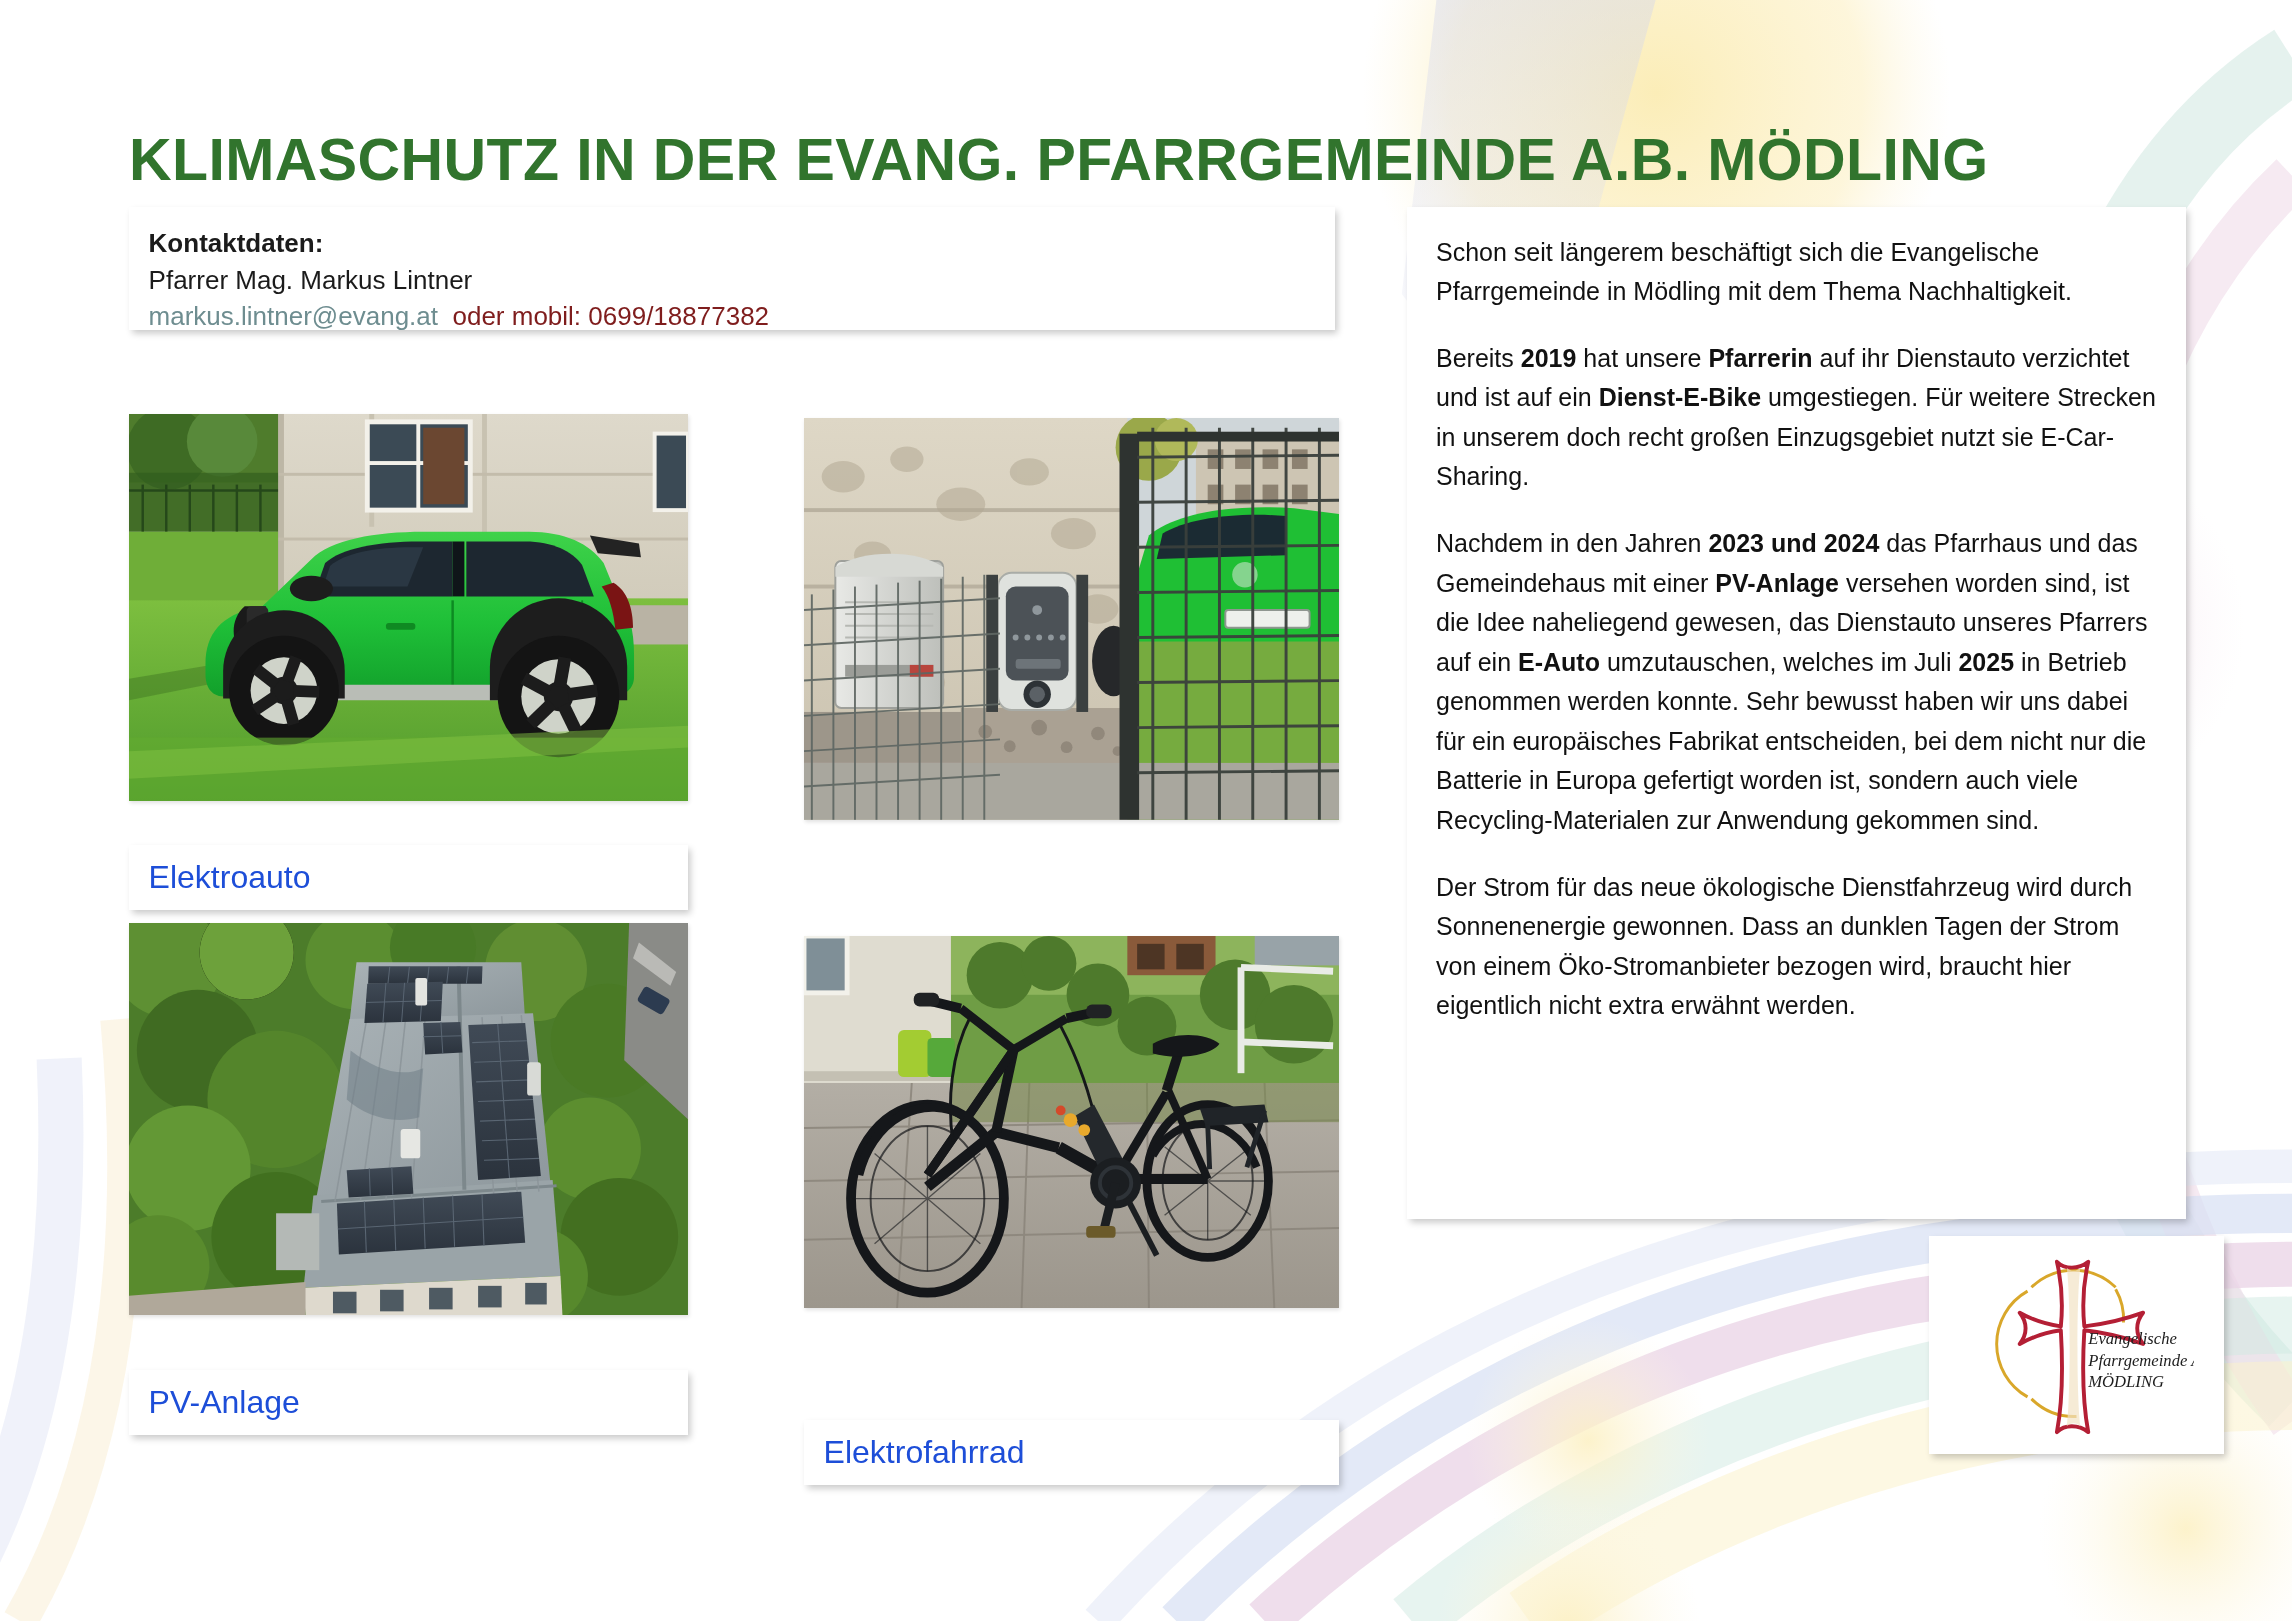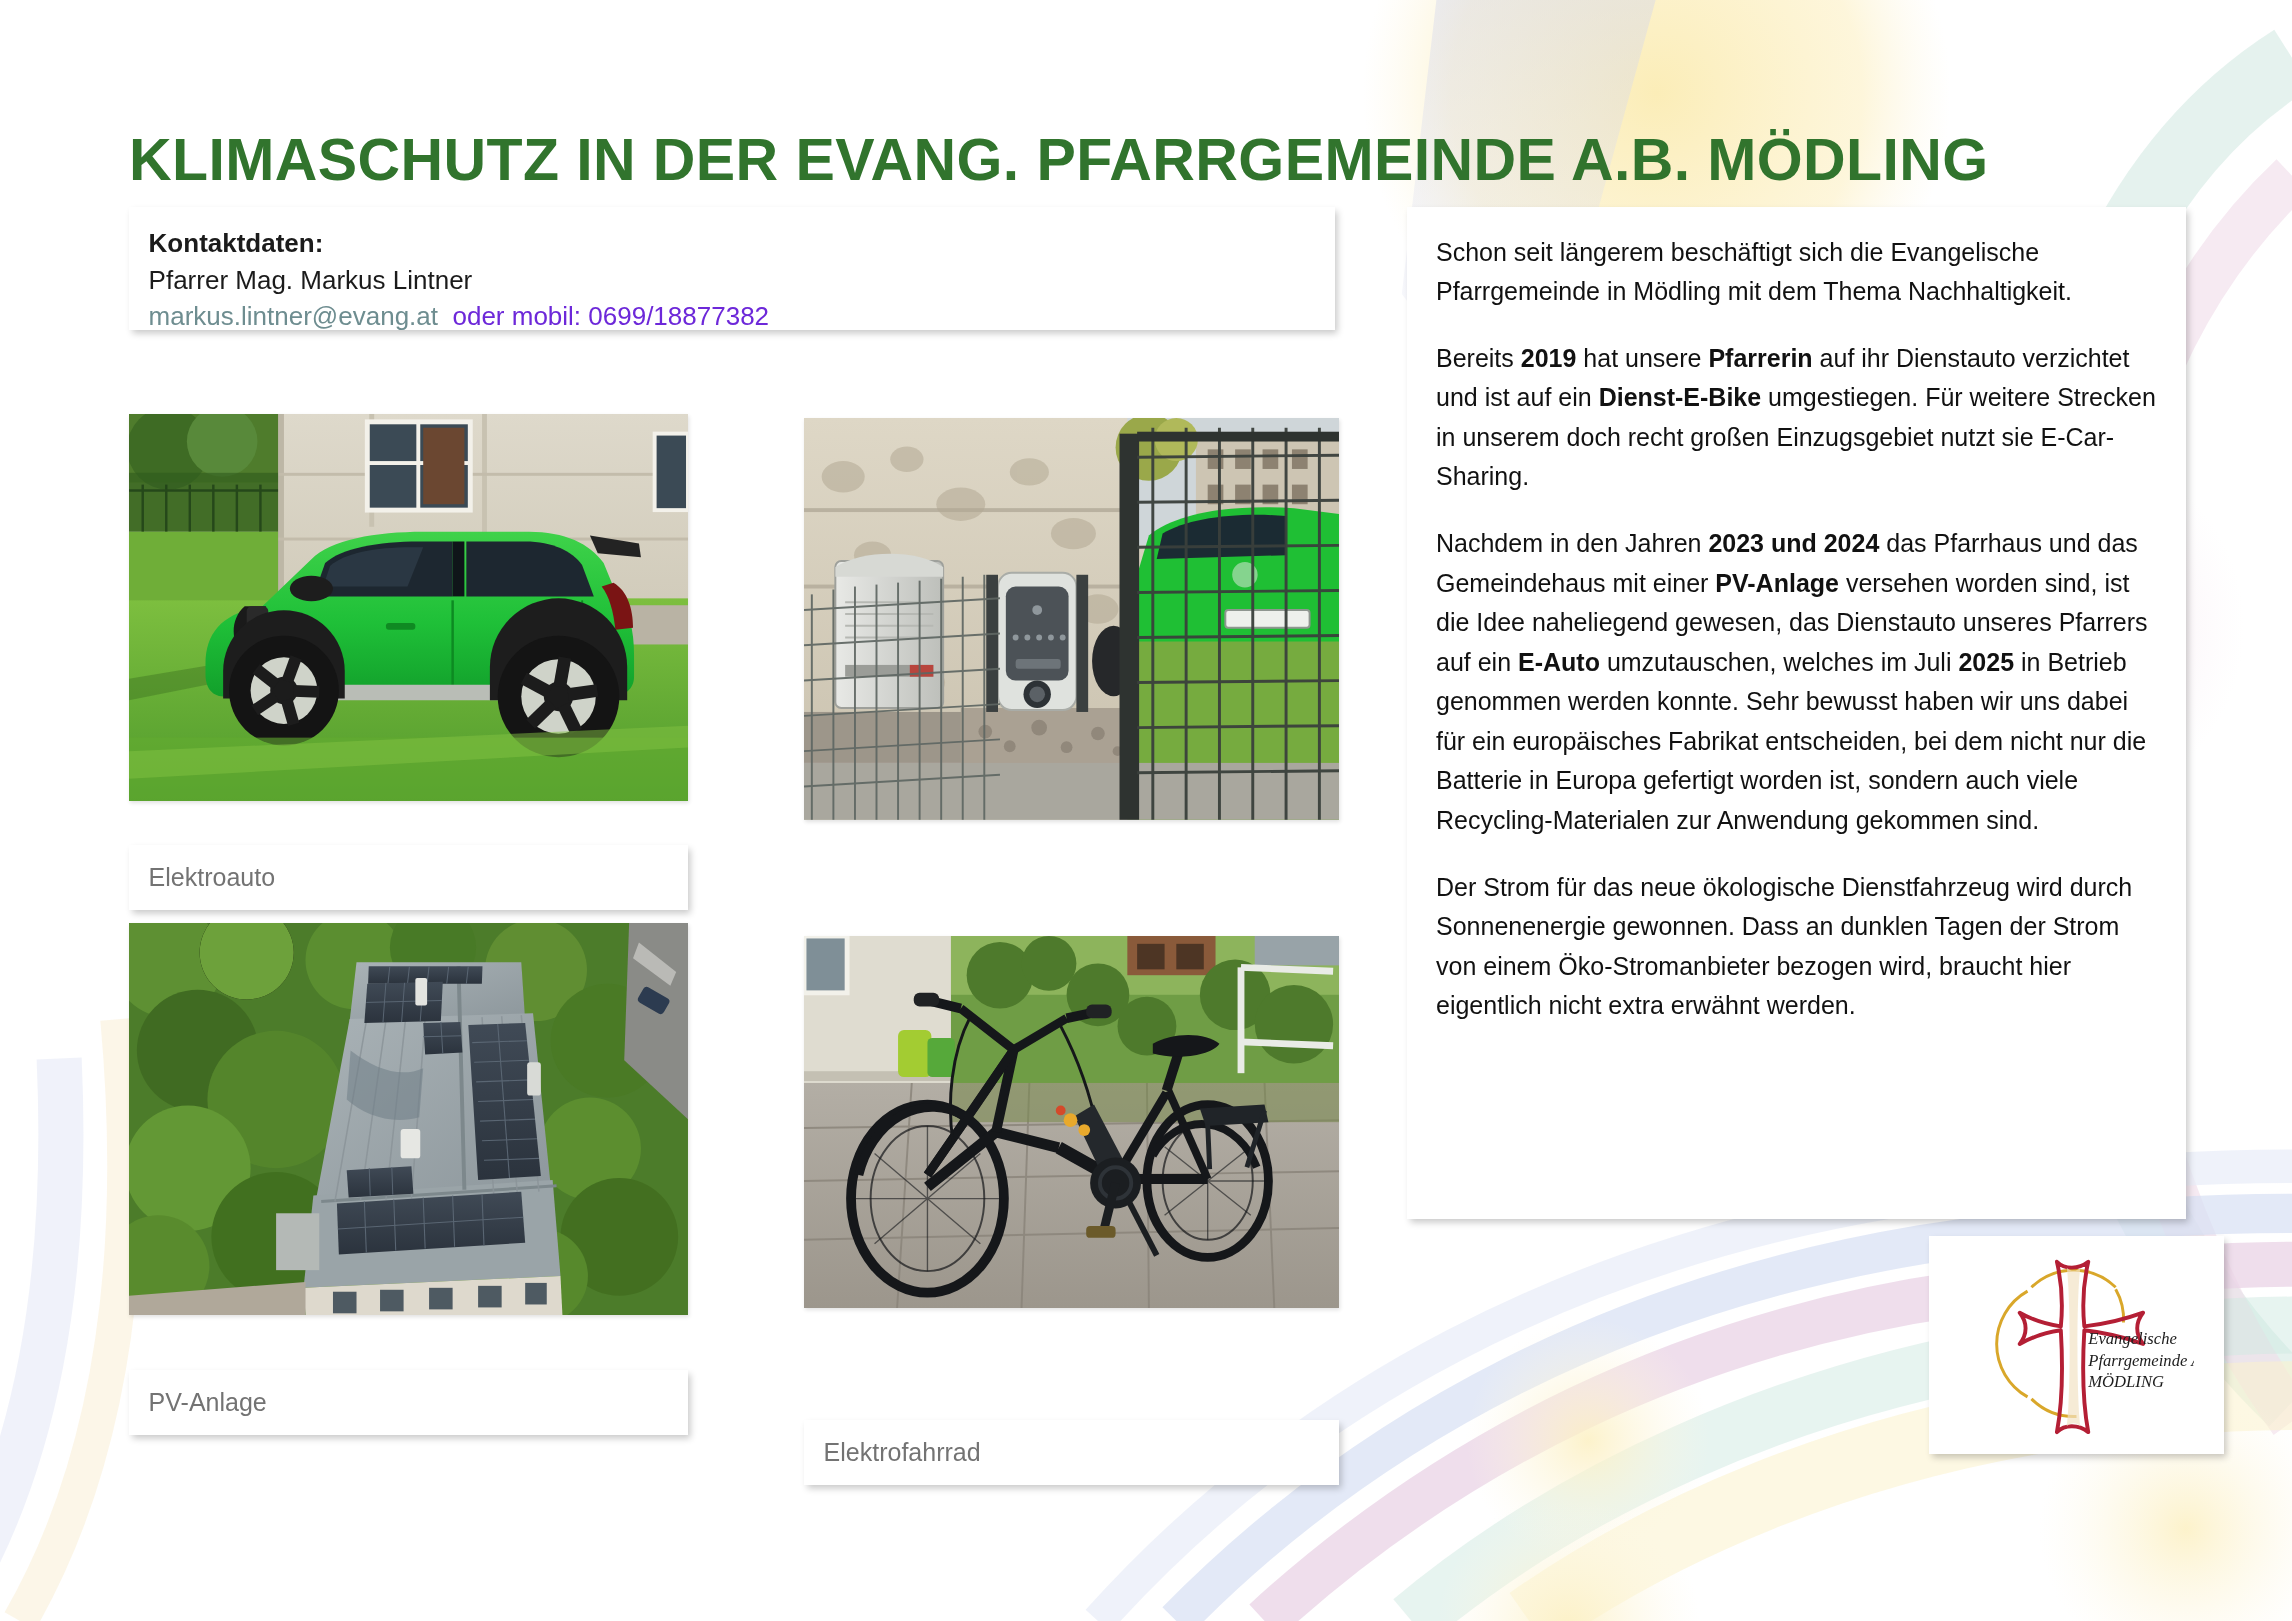--- a/index.html
+++ b/index.html
@@ -56,40 +56,40 @@
   }
   .contact-inner {
     padding: 17.6px 0 0 19.6px;
     font-size: 26px;
     color: #1b1b1b;
     line-height: 1.42;
   }
   .contact-title { font-weight: 700; }
   .contact-name { font-weight: 400; }
   .contact-mail { color: #6e8d90; }
-  .contact-phone { color: #6d28d9; }
+  .contact-phone { color: #7f1d1d; }
   .photo-frame {
     position: absolute;
     overflow: hidden;
     background: #cfcfcf;
     z-index: 4;
     box-shadow: 1px 2px 3.9px rgba(0,0,0,0.12);
   }
   .caption-card {
     position: absolute;
     background: #ffffff;
     box-shadow: 2.9px 3.9px 6.9px rgba(0,0,0,0.22);
     z-index: 4;
     display: flex;
     align-items: center;
   }
   .caption-text {
     padding-left: 19.6px;
-    font-size: 25px;
-    color: #737373;
+    font-size: 32px;
+    color: #1d4ed8;
     text-align: right;
   }
 
   
   #text-panel {
     left: 1407px;
     top: 207px;
     width: 779px;
     height: 1012px;
   }

